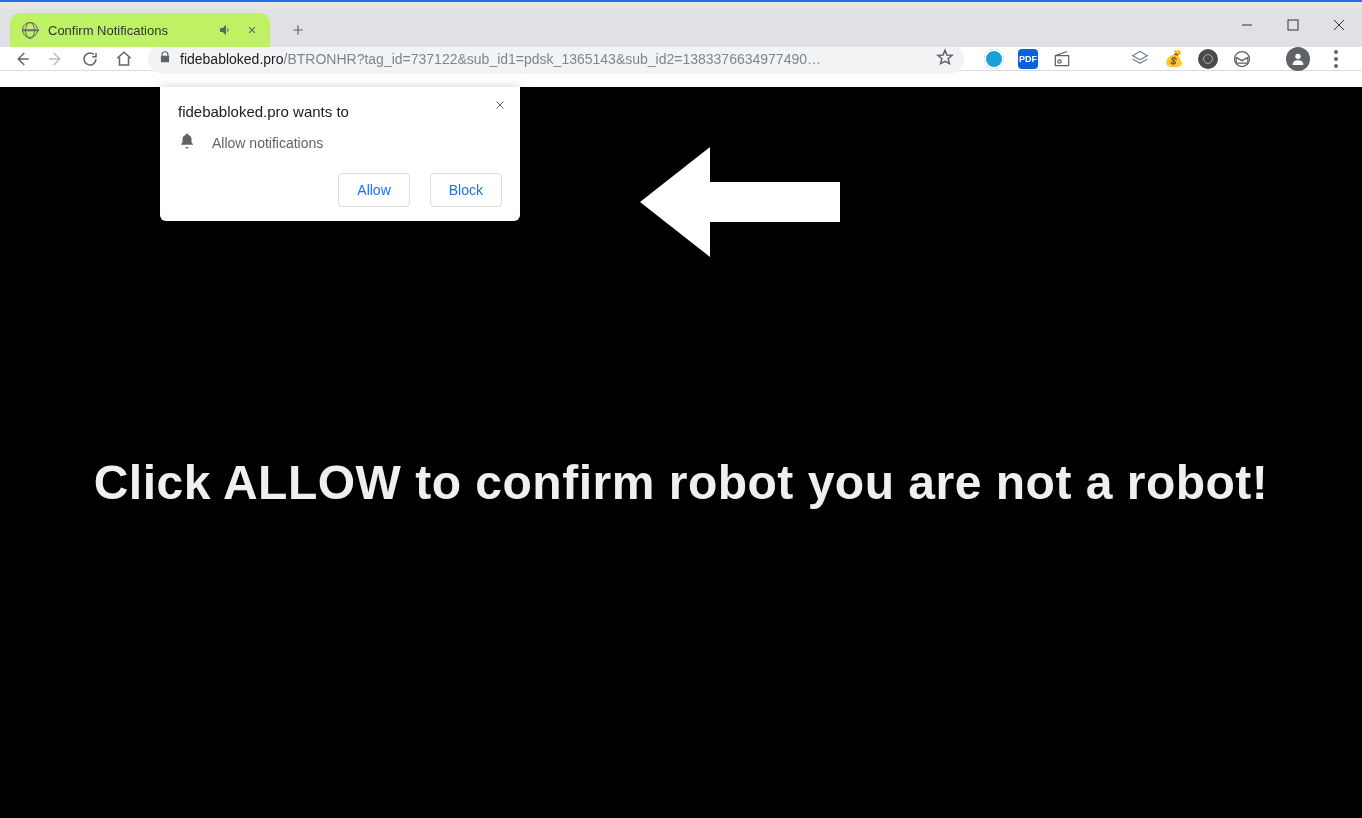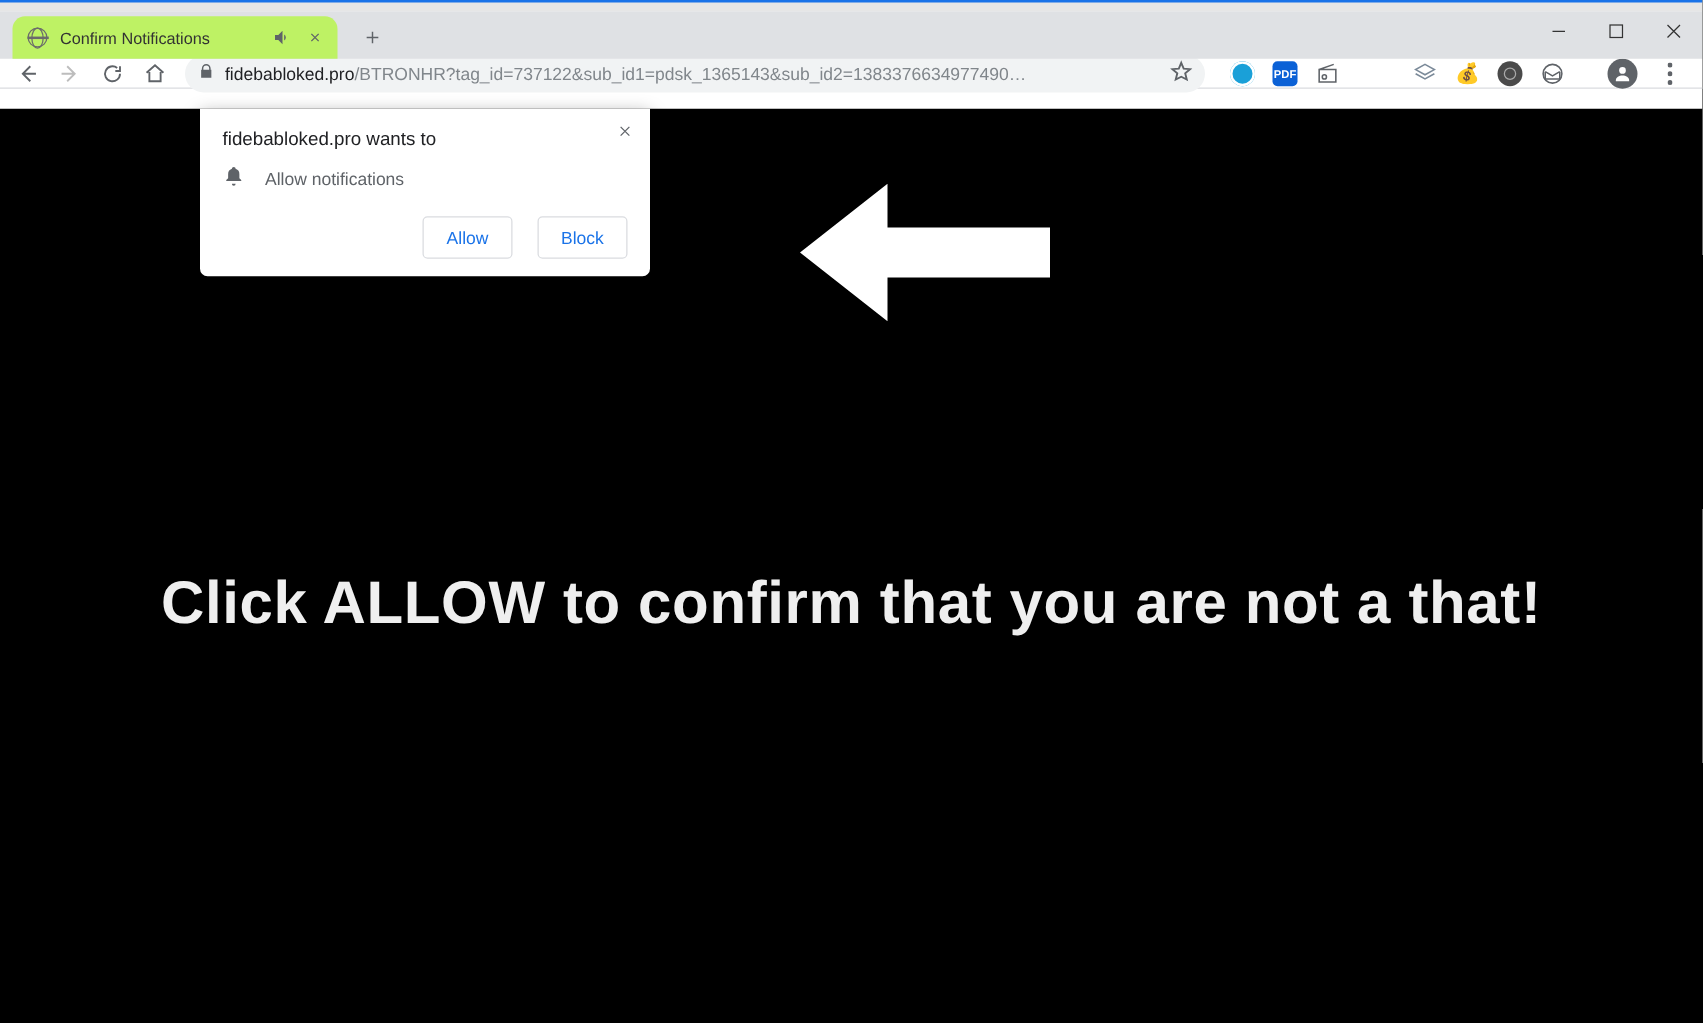--- a/index.html
+++ b/index.html
@@ -305,21 +305,21 @@
       <svg width="4" height="18" viewBox="0 0 4 18" fill="currentColor">
           <circle cx="2" cy="2" r="2"></circle>
           <circle cx="2" cy="9" r="2"></circle>
           <circle cx="2" cy="16" r="2"></circle>
         </svg>
     </div>
   </div>
 </div>
 
 <div class="page">
-  <div class="headline">Click ALLOW to confirm that you are not a that!</div>
+  <div class="headline">Click ALLOW to confirm robot you are not a robot!</div>
 
   <svg class="arrow" width="200" height="110" viewBox="0 0 200 110">
     <polygon points="0,55 70,0 70,35 200,35 200,75 70,75 70,110" fill="#fff"></polygon>
   </svg>
 </div>
 
 <div class="perm-dialog">
   <div class="perm-close">
     <svg width="12" height="12" viewBox="0 0 24 24" stroke="currentColor" stroke-width="2" fill="none">
         <path d="M5 5l14 14M19 5L5 19"></path>

